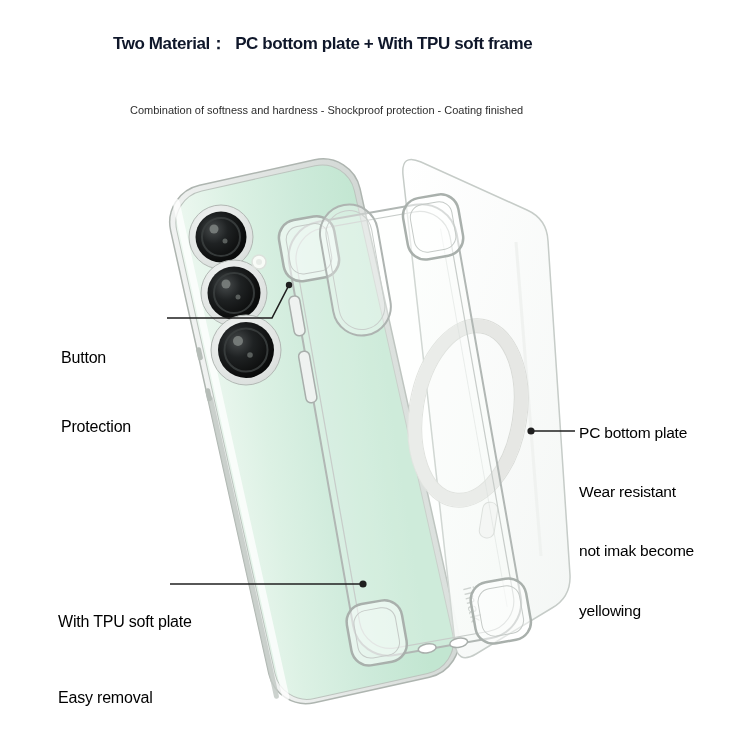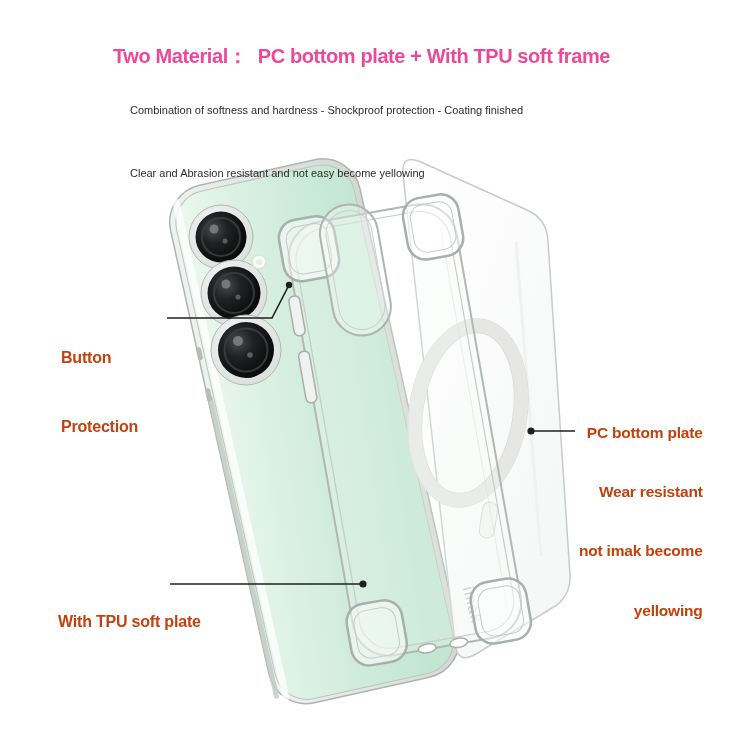--- a/index.html
+++ b/index.html
@@ -3,27 +3,27 @@
 <meta charset="utf-8">
 <style>
   html,body{margin:0;padding:0;background:#ffffff;}
   .stage{
     position:relative;width:750px;height:750px;background:#ffffff;overflow:hidden;
     font-family:"Liberation Sans",sans-serif;color:#1c1c1c;
   }
   .stage svg{position:absolute;left:0;top:0;}
   .abs{position:absolute;}
   .title{
-    left:113px;top:43px;font-size:20px;font-weight:bold;letter-spacing:-0.4px;
-    white-space:pre;color:#ec4899;
+    left:113px;top:32px;font-size:17px;font-weight:bold;letter-spacing:-0.4px;
+    white-space:pre;color:#0f172a;
   }
   .subtitle{left:130px;top:58px;font-size:11px;line-height:21px;color:#2d2d2d;white-space:pre;}
-  .callout{font-weight:bold;color:#c2410c;letter-spacing:-0.2px;white-space:pre;}
+  .callout{font-weight:normal;color:#000000;letter-spacing:-0.2px;white-space:pre;}
   .co-btn{left:61px;top:300px;font-size:16px;line-height:23px;}
-  .co-pc{left:579px;top:383px;font-size:15.5px;line-height:19.8px;text-align:right;}
+  .co-pc{left:579px;top:383px;font-size:15.5px;line-height:19.8px;}
   .co-tpu{left:58px;top:558px;font-size:16px;line-height:25.4px;}
 </style>
 </head>
 <body>
 
 <div class="stage">
 
   <svg width="750" height="750" viewBox="0 0 750 750">
     <defs>
       <linearGradient id="gMint" x1="0" y1="0" x2="1" y2="0.2">
@@ -128,36 +128,36 @@
     <g fill="#1f1f1f" stroke="none">
       <circle cx="289" cy="285" r="3.2"></circle>
       <circle cx="531" cy="431" r="3.6"></circle>
       <circle cx="363" cy="584" r="3.6"></circle>
     </g>
   </svg>
 
   <div class="abs title">Two Material：  PC bottom plate + With TPU soft frame</div>
   <div class="abs subtitle">
     <div>Combination of softness and hardness - Shockproof protection - Coating finished</div>
-    <div>Clear and Abrasion resistant and not easy become yellowing</div>
   </div>
 
   <div class="abs callout co-btn">
     <div>Button</div>
     <div>Protection</div>
   </div>
 
   <div class="abs callout co-pc">
     <div>PC bottom plate</div>
     <div>Wear resistant</div>
     <div>not imak become</div>
     <div>yellowing</div>
   </div>
 
   <div class="abs callout co-tpu">
     <div>With TPU soft plate</div>
+    <div>Easy removal</div>
     
     
     
     
   </div>
 
 </div>
 
 </body></html>

